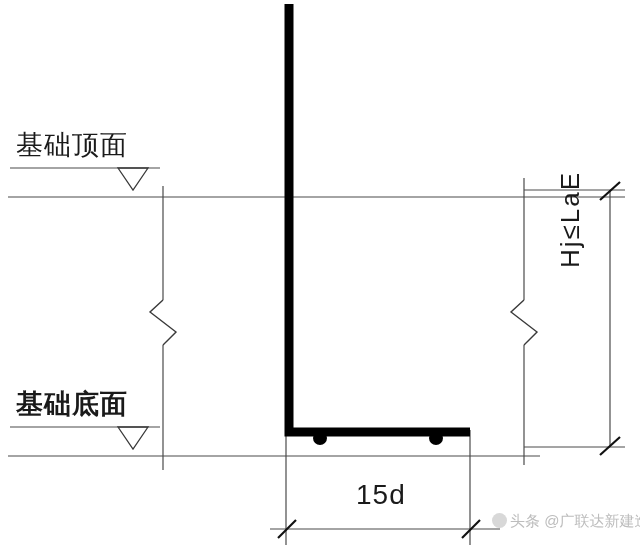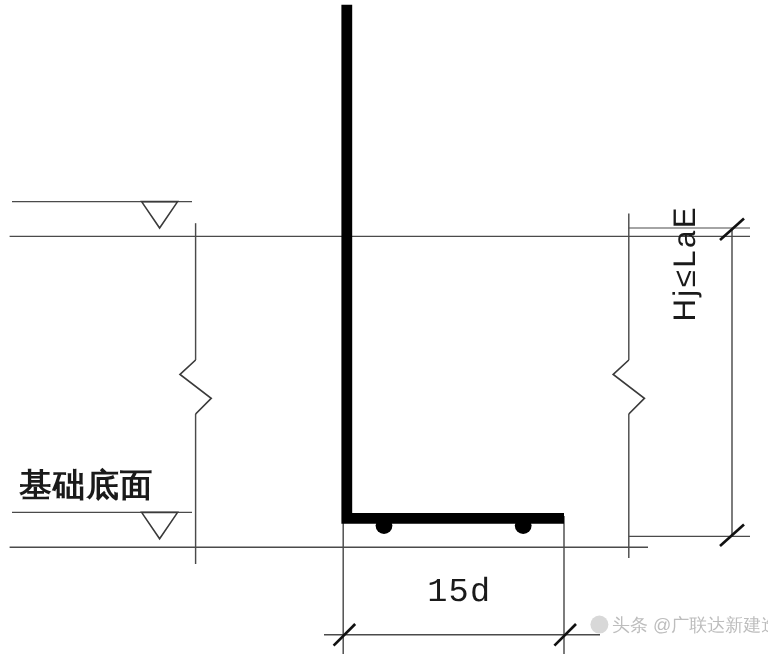--- a/index.html
+++ b/index.html
@@ -41,21 +41,20 @@
     top: 386px;
     font-size: 27px;
     letter-spacing: 1px;
     font-weight: bold;
   }
   .lbl-15d {
     left: 356px;
     top: 479px;
     font-size: 28px;
     letter-spacing: 1px;
-    font-family: Liberation Mono, monospace;
   }
   .lbl-vert {
     left: 555px;
     top: 268px;
     font-size: 26px;
     letter-spacing: 2px;
     transform: rotate(-90deg);
     transform-origin: left top;
   }
   .watermark {
@@ -132,20 +131,21 @@
       <path d="M 289 4 L 289 432 L 470 432" stroke="#000000" stroke-width="9" fill="none" stroke-linecap="butt" stroke-linejoin="miter"></path>
     </g>
 
     <g fill="#000000">
       <circle cx="320" cy="438" r="7"></circle>
       <circle cx="436" cy="438" r="7"></circle>
     </g>
 
   </svg>
 
+  <div class="lbl lbl-top">基础顶面</div>
   <div class="lbl lbl-bottom">基础底面</div>
   <div class="lbl lbl-15d">15d</div>
   <div class="lbl lbl-vert">Hj≤LaE</div>
 
   <div class="watermark">
     <span class="wm-logo"></span><span>头条 @广联达新建造</span>
   </div>
 
 </div>
 

